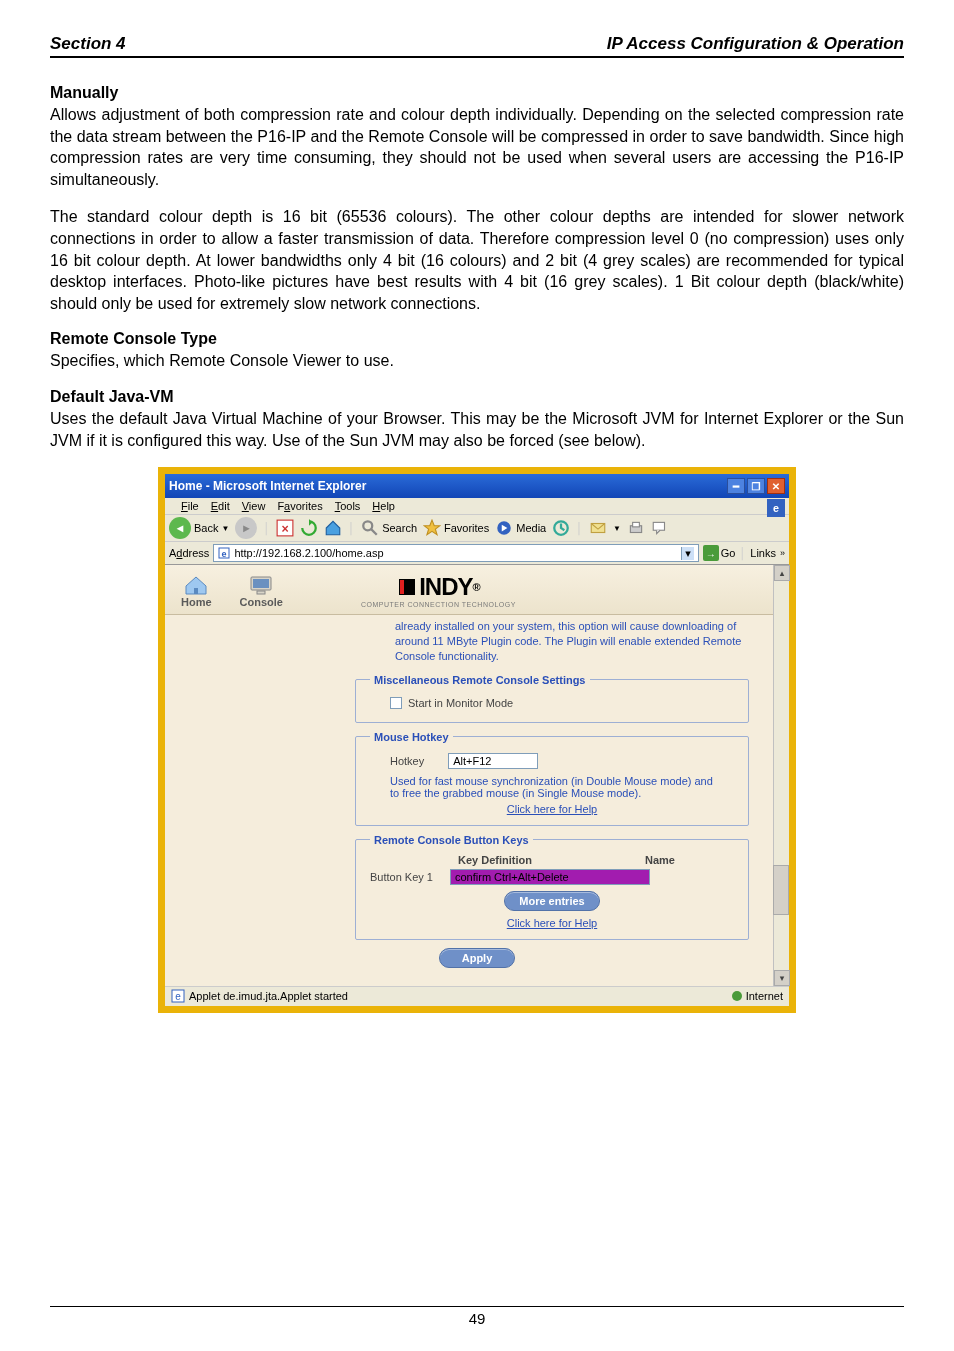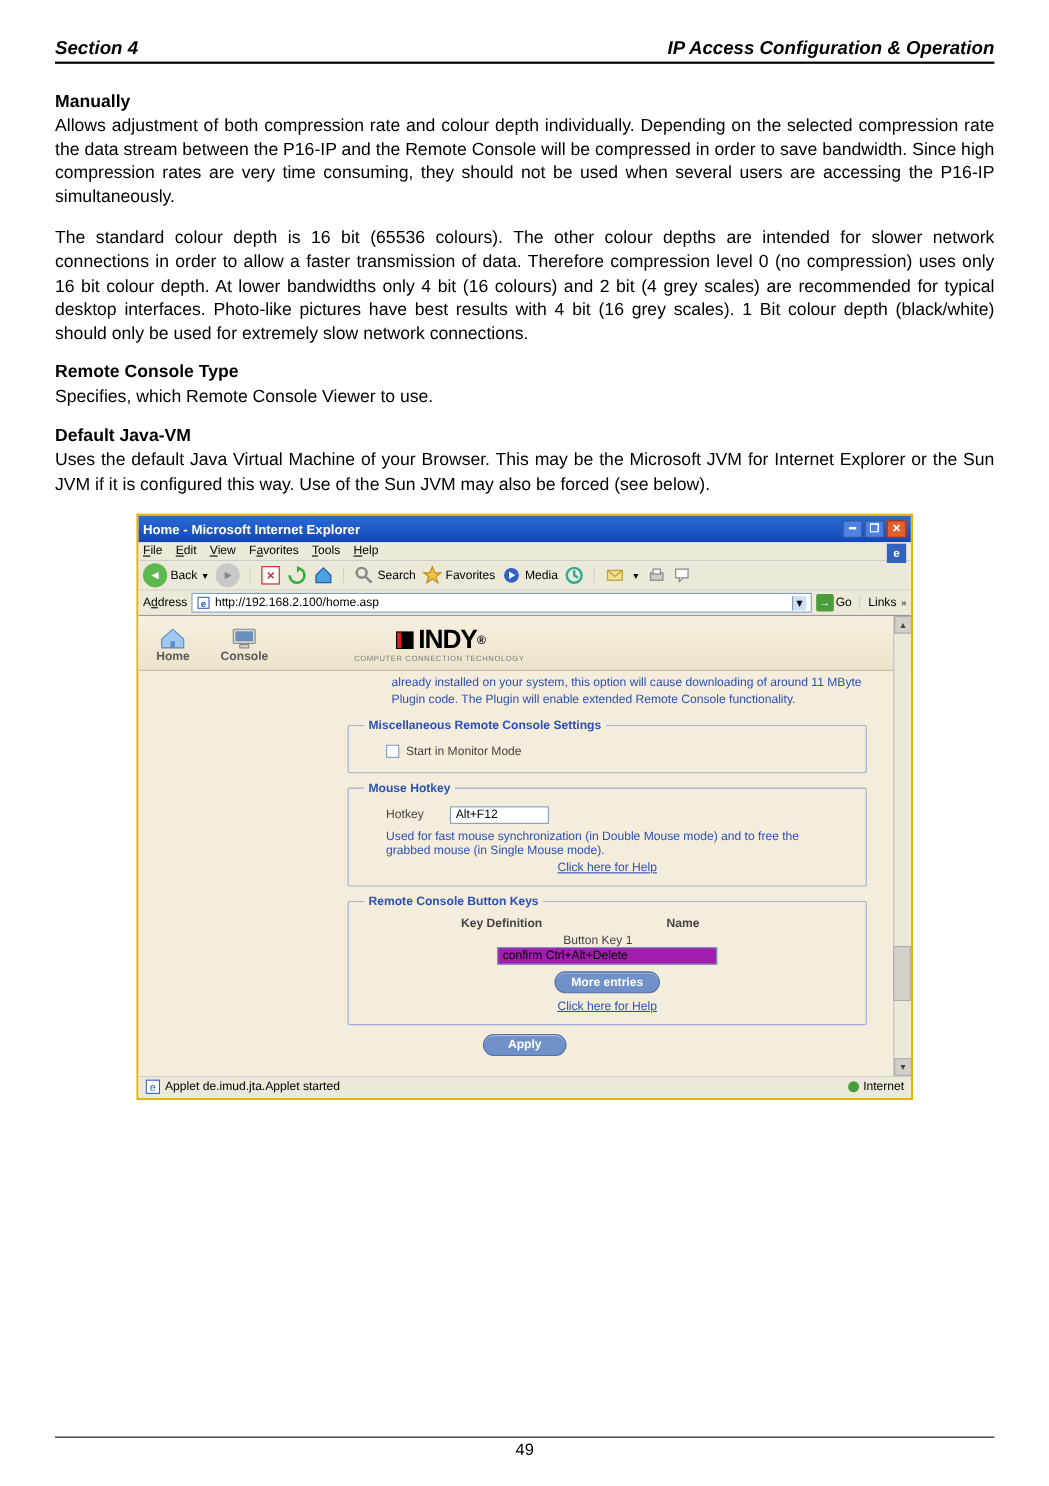--- a/index.html
+++ b/index.html
@@ -19,31 +19,31 @@
     justify-content: space-between;
     border-bottom: 2px solid #000;
     padding-bottom: 2px;
     margin-bottom: 26px;
   }
   .header-left { font-weight: bold; font-style: italic; font-size: 17px; }
   .header-right { font-weight: bold; font-style: italic; font-size: 17px; }
   h3 { font-size: 16px; font-weight: bold; margin-top: 10px; margin-bottom: 2px; }
   p.body { font-size: 16px; line-height: 1.35; text-align: justify; margin-bottom: 16px; }
   
-  .ss-outer { margin: 8px auto 0 auto; width: 706px; border: 2px solid #eab308; }
+  .ss-outer { margin: 8px auto 0 auto; width: 638px; border: 7px solid #eab308; }
   .ss-titlebar {
     height: 24px;
     background: linear-gradient(#2a6bd8, #1246b6);
     display: flex; align-items: center; justify-content: space-between;
     padding: 0 4px; color: #fff; font-size: 12px; font-weight: bold;
   }
   .ss-titlebar .winbtns { display: flex; gap: 2px; }
   .winbtn { width: 18px; height: 16px; background: #4d82e0; border: 1px solid #2a4e9c; color: #fff; display: flex; align-items: center; justify-content: center; font-size: 10px; }
   .winbtn.close { background: #e06030; border-color: #a03010; }
-  .menubar { background: #ece9d8; font-size: 11px; padding: 2px 4px; display: flex; gap: 12px; border-bottom: 1px solid #ccc; position: relative; }
+  .menubar { background: #ece9d8; font-size: 11px; padding: 2px 16px; display: flex; gap: 12px; border-bottom: 1px solid #ccc; position: relative; }
   .menubar span u { text-decoration: underline; }
   .ie-logo { position: absolute; right: 4px; top: 1px; width: 18px; height: 18px; }
   .toolbar { background: #ece9d8; display: flex; align-items: center; gap: 6px; padding: 2px 4px; border-bottom: 1px solid #ccc; font-size: 11px; }
   .tb-btn { display: flex; align-items: center; gap: 3px; }
   .tb-circ { width: 22px; height: 22px; border-radius: 50%; background: #5db84e; display: flex; align-items: center; justify-content: center; color:#fff; font-weight:bold; }
   .tb-circ.grey { background: #c8c8c8; color:#888; }
   .tb-ico { width: 18px; height: 18px; display:flex; align-items:center; justify-content:center; }
   .addrbar { background: #ece9d8; display: flex; align-items: center; padding: 2px 4px; gap: 4px; font-size: 11px; border-bottom: 1px solid #999; }
   .addr-input { flex: 1; background: #fff; border: 1px solid #7f9db9; padding: 1px 4px; display: flex; align-items: center; gap: 4px; height: 18px; }
   .go-btn { display: flex; align-items: center; gap: 2px; }
@@ -75,21 +75,21 @@
   fieldset.fs legend { color: #2a4fb8; font-weight: bold; font-size: 11px; padding: 0 4px; }
   .chk-row { display: flex; align-items: flex-start; gap: 6px; margin: 3px 0 3px 20px; color:#444; }
   .chk { width: 12px; height: 12px; border: 1px solid #7f9db9; background: #fff; }
   .hk-row { display: flex; align-items: center; gap: 24px; margin: 2px 0 6px 20px; color:#444; }
   .hk-input { border: 1px solid #7f9db9; background:#fff; padding: 1px 4px; width: 90px; height: 16px; font-size: 11px; }
   .hk-desc { color: #2a4fb8; margin: 0 10px 4px 20px; }
   .help-link { text-align: center; text-decoration: underline; color: #2a4fb8; }
   .kd-head { display: flex; margin: 0 0 3px 20px; font-weight: bold; color: #444; align-items: center; }
   .kd-head .c1 { width: 210px; text-align: center; }
   .kd-head .c2 { width: 120px; text-align: center; }
-  .kd-row { display: flex; align-items: center; margin: 0 0 6px 0; color:#444;flex-direction:column; }
+  .kd-row { display: flex; align-items: center; margin: 0 0 6px 0; color:#444; }
   .kd-row .lbl { width: 80px; }
   .kd-row .inp { flex: 1; }
   .kd-inp { border: 1px solid #7f9db9; background:#a21caf; padding: 1px 4px; width: 200px; height: 16px; font-size: 11px; }
   .pill-btn {
     display: inline-block; background: #6f90c8; color: #fff; font-weight: bold;
     font-size: 11px; padding: 3px 14px; border-radius: 10px; border: 1px solid #5272a8;
     box-shadow: inset 0 1px 0 rgba(255,255,255,.4);
   }
   .btn-row { text-align: center; margin-top: 4px; }
   .scrollbar { position: absolute; right: 0; top: 0; bottom: 0; width: 16px; background: #ece9d8; border-left: 1px solid #c0c0c0; }

